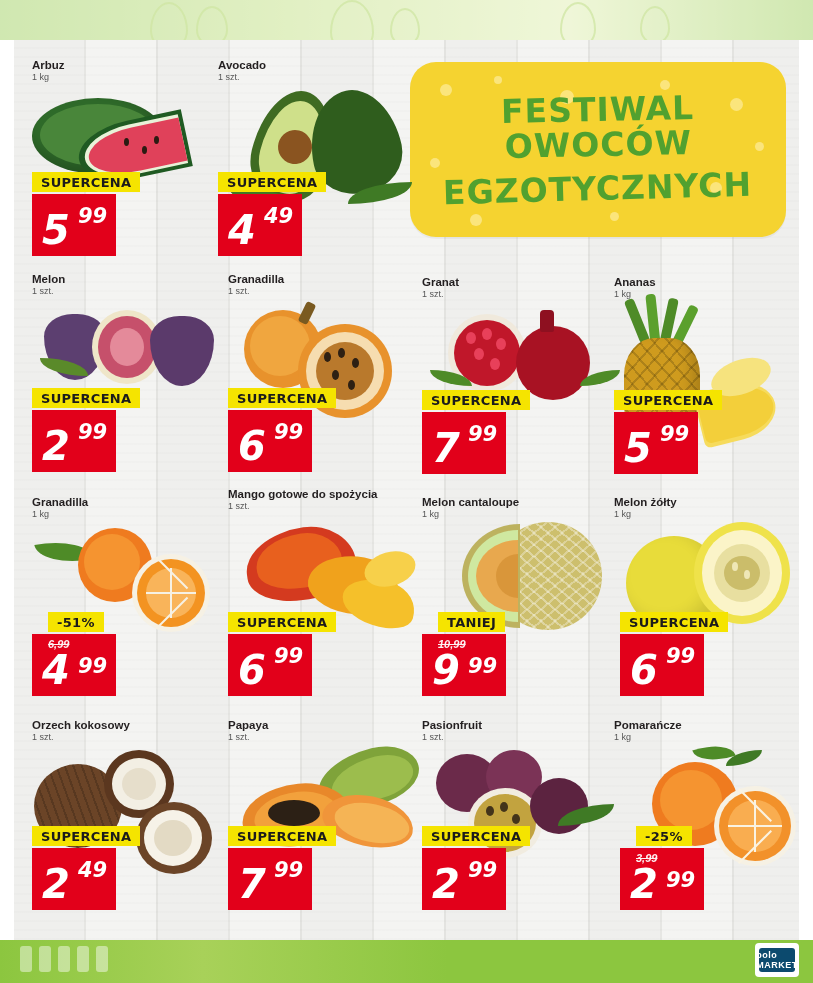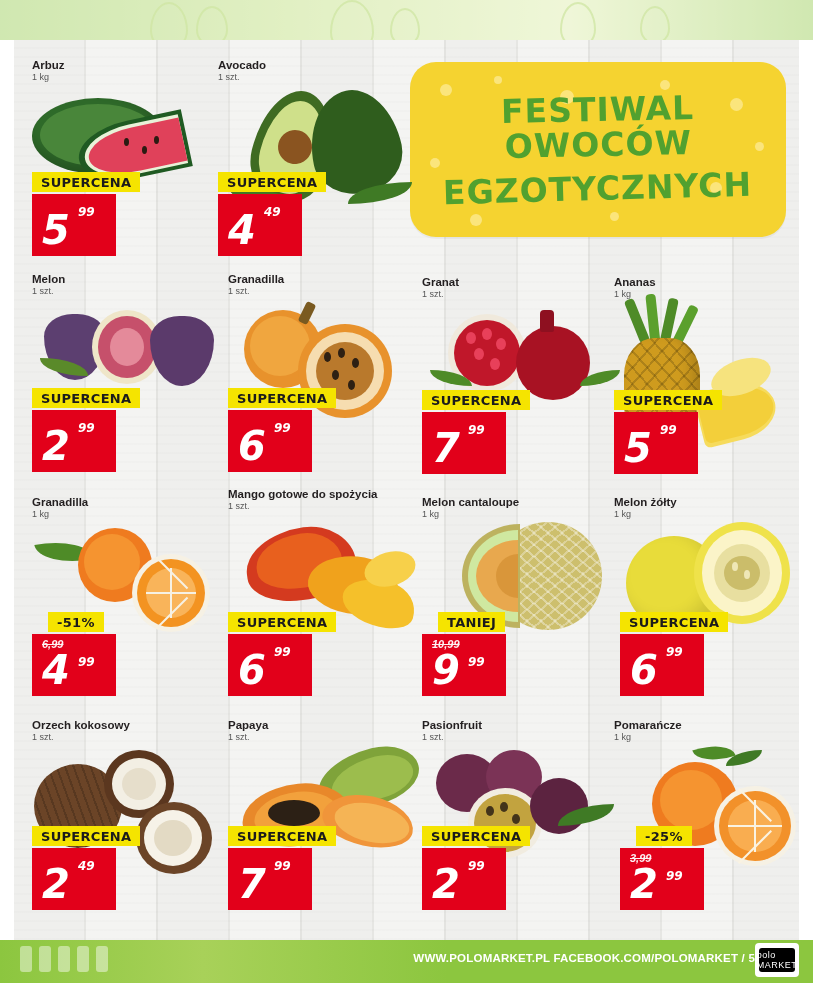--- a/index.html
+++ b/index.html
@@ -67,38 +67,38 @@
   .badge.taniej{background:#f5e400;color:#1b1b1b;font-family:"DejaVu Sans",sans-serif;}
   .badge.pct{background:#f5e400;color:#1b1b1b;font-family:"DejaVu Sans",sans-serif;}
 
   .pricebox{position:absolute;background:#e2001a;color:#fff;
     width:84px;height:62px;}
   .pricebox .pr{position:absolute;left:10px;bottom:6px;
     font-family:"DejaVu Sans",sans-serif;font-weight:bold;
     font-size:40px;line-height:1;letter-spacing:-1px;
     font-style:italic;}
   .pricebox .gr{position:absolute;font-family:"DejaVu Sans",sans-serif;
-    font-weight:bold;font-size:12px;line-height:1;font-style:italic;}
-  .pricebox .old{position:absolute;left:10px;top:4px;font-size:11px;
+    font-weight:bold;font-size:21px;line-height:1;font-style:italic;}
+  .pricebox .old{position:absolute;left:16px;top:4px;font-size:11px;
     font-weight:bold;font-style:italic;color:#fff;text-decoration:line-through;
     opacity:.95;}
 
   
   .art{position:absolute;}
   .circ{position:absolute;border-radius:50%;}
   .ell{position:absolute;border-radius:50%;}
 
   
   .footer-text{position:absolute;right:58px;top:952px;
     font-size:11.5px;color:#ffffff;font-weight:bold;letter-spacing:.2px;}
   .footer-page{color:#ffffff;}
   .logo{position:absolute;right:14px;top:943px;width:44px;height:34px;
     background:#fff;border-radius:4px;display:flex;align-items:center;justify-content:center;}
-  .logo-inner{width:36px;height:24px;background:#000000;border-radius:3px;
-    color:#fff;font-size:9px;font-weight:normal;display:flex;align-items:center;
+  .logo-inner{width:36px;height:24px;background:#0c4a6e;border-radius:3px;
+    color:#fff;font-size:9px;font-weight:bold;display:flex;align-items:center;
     justify-content:center;letter-spacing:.5px;}
   .footer-ghost{position:absolute;left:20px;top:946px;display:flex;gap:7px;opacity:.45;}
   .footer-ghost span{display:block;width:12px;height:26px;background:#ffffff;border-radius:3px;}
 </style>
 </head>
 <body>
 
 <div class="page">
 
   <div class="top-band"></div>
@@ -430,21 +430,17 @@
 
   <div class="bottom-band"></div>
   <div class="bottom-band-inner"></div>
   <div class="footer-ghost">
     <span></span>
       <span></span>
       <span></span>
       <span></span>
       <span></span>
   </div>
-  <div class="footer-text">
-    <span>WWW.POLOMARKET.PL   FACEBOOK.COM/POLOMARKET</span>
-    <span class="footer-page">/ 5</span>
-  </div>
   <div class="logo">
     <div class="logo-inner">polo MARKET</div>
   </div>
 
 </div>
 
 </body></html>

